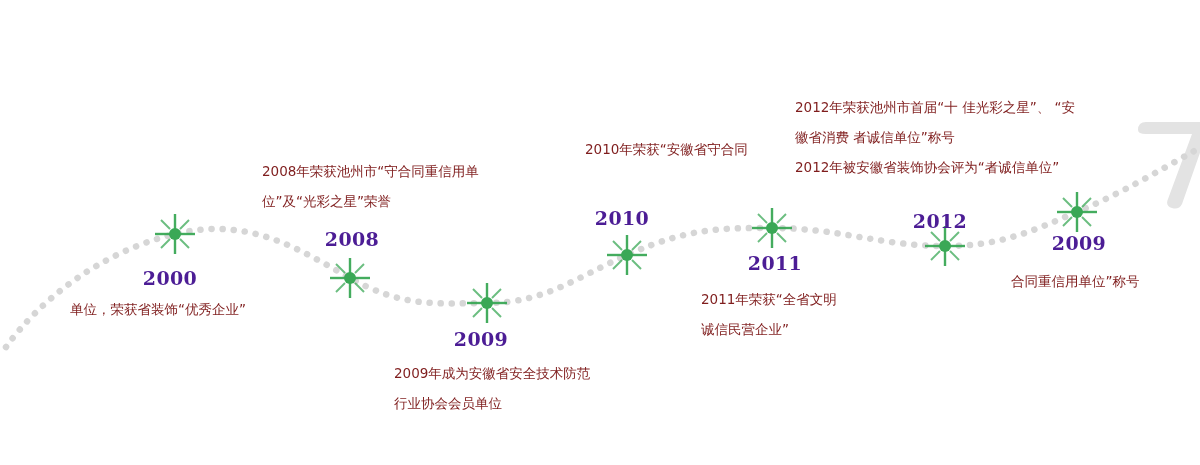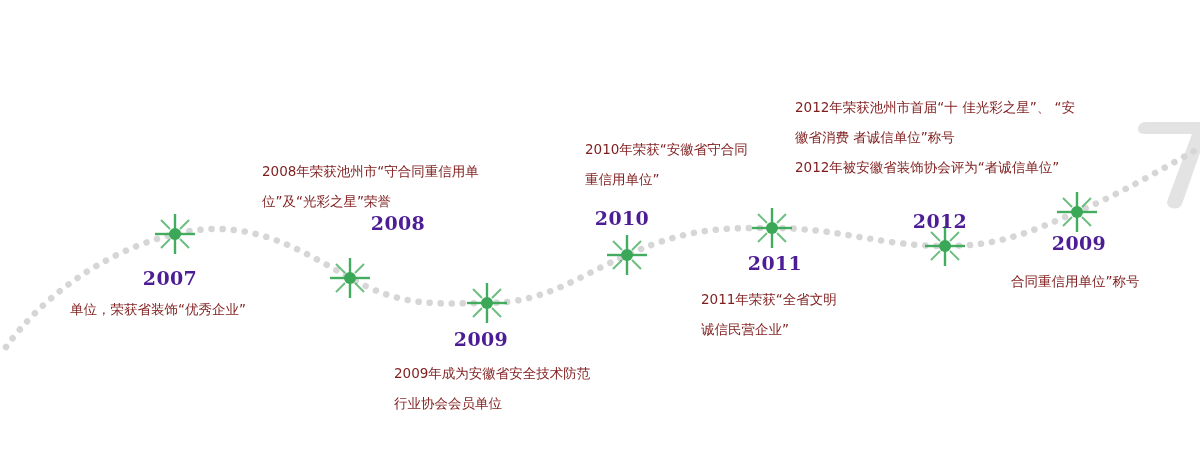--- a/index.html
+++ b/index.html
@@ -208,22 +208,22 @@
       <g stroke="#3aa856" stroke-width="1.9" stroke-linecap="butt" opacity="0.75">
         <line x1="8" y1="8" x2="17" y2="17"></line>
           <line x1="27" y1="27" x2="36" y2="36"></line>
         <line x1="36" y1="8" x2="27" y2="17"></line>
           <line x1="17" y1="27" x2="8" y2="36"></line>
       </g>
       <circle cx="22" cy="22" r="6" fill="#3aa856"></circle>
     </svg>
   </div>
 
-  <div class="year" style="left:170px; top:267px;">2007</div>
-  <div class="year" style="left:352px; top:212px;margin-left:46px;">2008</div>
+  <div class="year" style="left:170px; top:267px;">2000</div>
+  <div class="year" style="left:352px; top:228px;">2008</div>
   <div class="year" style="left:481px; top:328px;">2009</div>
   <div class="year" style="left:622px; top:207px;">2010</div>
   <div class="year" style="left:775px; top:252px;text-align:right;">2011</div>
   <div class="year" style="left:940px; top:198px;margin-top:12px;">2012</div>
   <div class="year" style="left:1079px; top:232px;">2009</div>
 
   <div class="desc" style="left:70px; top:294px;">
     <span class="line">单位，荣获省装饰“优秀企业”</span>
   </div>
 
@@ -232,21 +232,20 @@
     <span class="line">位”及“光彩之星”荣誉</span>
   </div>
 
   <div class="desc" style="left:394px; top:358px;">
     <span class="line">2009年成为安徽省安全技术防范</span>
     <span class="line">行业协会会员单位</span>
   </div>
 
   <div class="desc" style="left:556px; top:134px;margin-left:29px;">
     <span class="line">2010年荣获“安徽省守合同</span>
-    <span class="line">重信用单位”</span>
   </div>
 
   <div class="desc" style="left:701px; top:284px;">
     <span class="line">2011年荣获“全省文明</span>
     <span class="line">诚信民营企业”</span>
   </div>
 
   <div class="desc" style="left:795px; top:92px;">
     <span class="line">2012年荣获池州市首届“十 佳光彩之星”、 “安</span>
     <span class="line">徽省消费 者诚信单位”称号</span>

